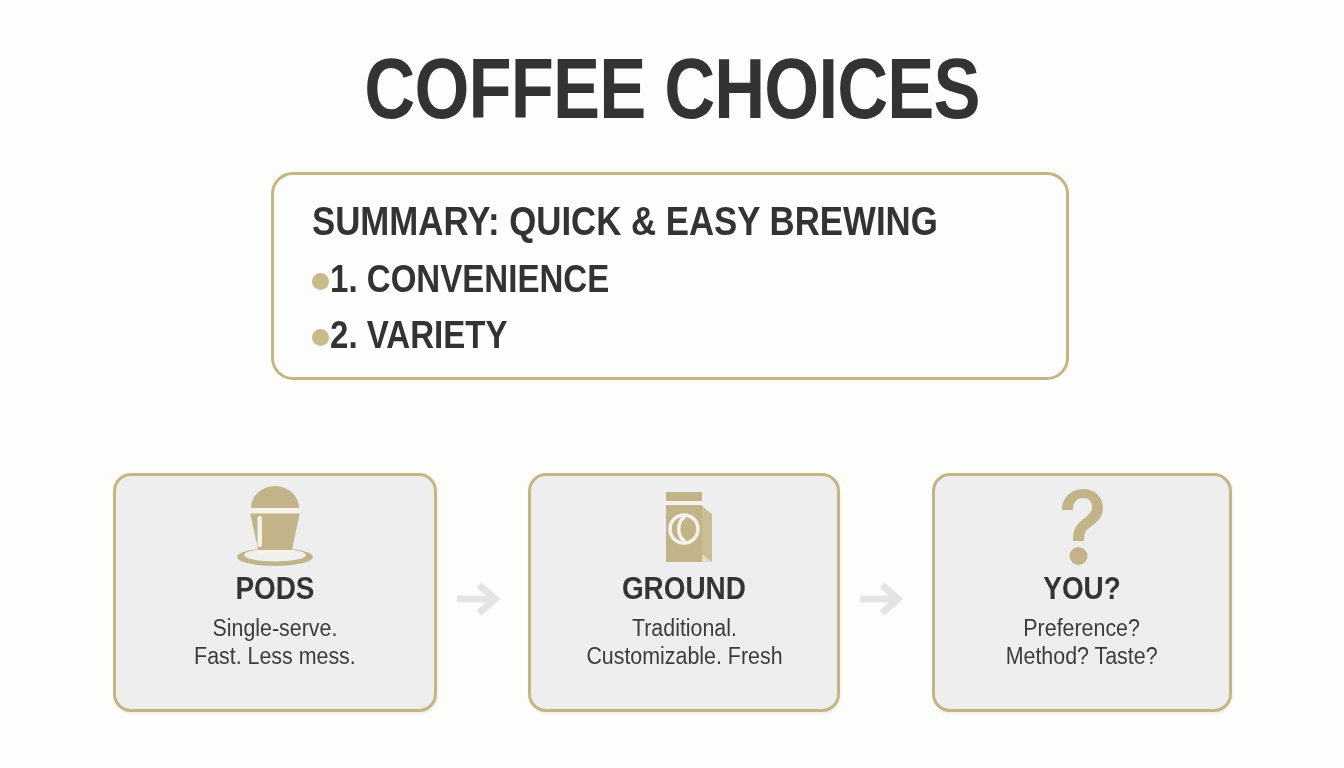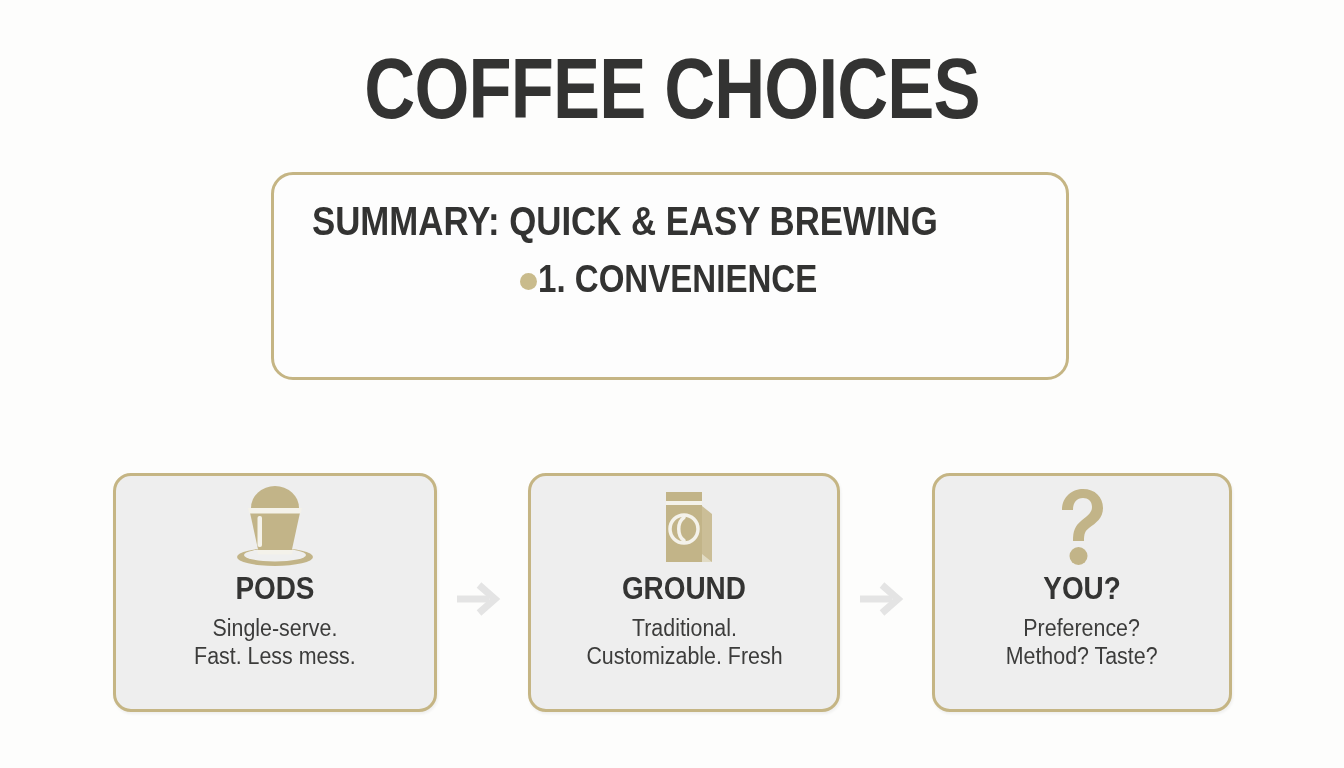--- a/index.html
+++ b/index.html
@@ -52,21 +52,20 @@
     color: #333332;
     transform: scaleX(0.87);
     transform-origin: left center;
     white-space: nowrap;
     margin-bottom: 6px;
   }
   .summary-item {
     display: flex;
     align-items: center;
     height: 56px;
-    justify-content: center;
   }
   .summary-bullet {
     width: 17px;
     height: 17px;
     border-radius: 50%;
     background: #c9bb8c;
     flex: 0 0 auto;
     margin-right: 1px;
     margin-top: 4px;
   }
@@ -149,20 +148,24 @@
 
 <div id="summary-box">
 
   <div id="summary-heading">SUMMARY: QUICK &amp; EASY BREWING</div>
 
   <div class="summary-item">
     <span class="summary-bullet"></span>
     <span class="summary-item-label">1. CONVENIENCE</span>
   </div>
 
+  <div class="summary-item">
+    <span class="summary-bullet"></span>
+    <span class="summary-item-label">2. VARIETY</span>
+  </div>
 
 </div>
 
 <div id="flow-row">
 
   <div class="flow-card" id="flow-card-0">
     <div class="card-icon">
       <svg width="92" height="86" viewBox="0 0 92 86" aria-hidden="true">
 
         <ellipse cx="46" cy="73" rx="38" ry="9" fill="#c2b488"></ellipse>

